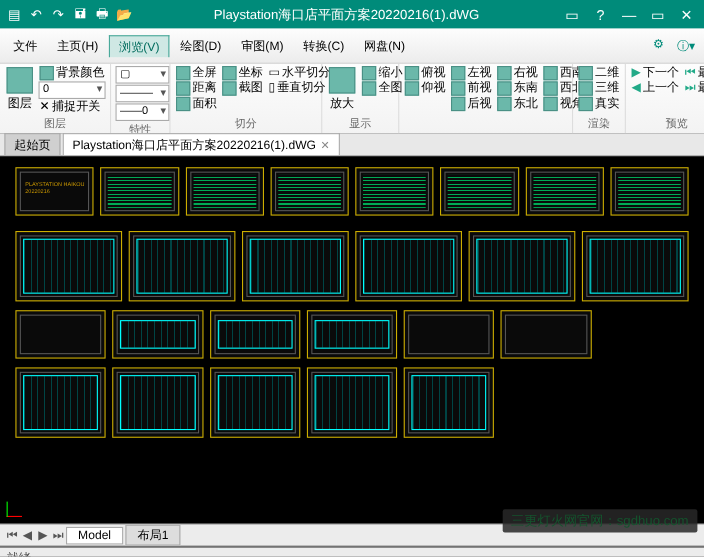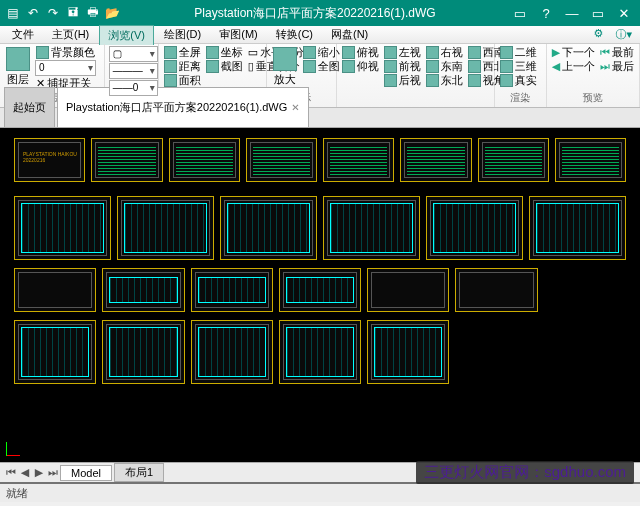--- a/index.html
+++ b/index.html
@@ -3,38 +3,38 @@
 <meta charset="utf-8">
 <style>
 *{box-sizing:border-box;margin:0;padding:0;font-family:"Microsoft YaHei",Arial,sans-serif;font-size:11px}
 body{width:640px;height:506px;background:#f0f0f0;overflow:hidden;position:relative}
 .titlebar{height:26px;background:#008b7a;display:flex;align-items:center;color:#fff;padding:0 4px}
 .titlebar .qat{display:flex;gap:2px;align-items:center}
 .titlebar .qat span{width:18px;height:18px;display:flex;align-items:center;justify-content:center;cursor:pointer;font-size:12px}
 .titlebar .title{flex:1;text-align:center;font-size:12px}
 .titlebar .wincontrols{display:flex;gap:2px}
 .titlebar .wincontrols span{width:24px;height:20px;display:flex;align-items:center;justify-content:center;cursor:pointer;font-size:13px}
-.menubar{height:18px;background:linear-gradient(#fdfdfd,#ececec);display:flex;align-items:center;padding:0 4px;gap:2px;border-bottom:1px solid #ccc}
+.menubar{height:32px;background:linear-gradient(#fdfdfd,#ececec);display:flex;align-items:center;padding:0 4px;gap:2px;border-bottom:1px solid #ccc}
 .menubar span{padding:2px 8px;cursor:pointer}
 .menubar .active{background:#cfe8e4;border:1px solid #4aa99a;border-bottom:none;color:#006b5d}
 .menubar .helpicons{margin-left:auto;display:flex;gap:4px}
 .menubar .helpicons span{padding:2px 4px;color:#008b7a}
 .ribbon{height:64px;background:linear-gradient(#fdfdfd,#f3f3f3);border-bottom:1px solid #bbb;display:flex;font-size:10px}
 .ribbon-group{border-right:1px solid #ddd;display:flex;flex-direction:column;padding:2px 4px}
 .ribbon-group .body{flex:1;display:flex;gap:3px;align-items:flex-start}
 .ribbon-group .label{text-align:center;color:#666;font-size:10px;padding-top:1px}
 .rcol{display:flex;flex-direction:column;gap:1px}
 .ritem{display:flex;align-items:center;gap:2px;cursor:pointer;white-space:nowrap;padding:0 1px;font-size:10px;line-height:13px}
 .ritem .ico{width:13px;height:13px;background:#6bb8aa;border:1px solid #4a9085;display:inline-block}
 .bigbtn{display:flex;flex-direction:column;align-items:center;gap:1px;cursor:pointer;padding:1px 2px}
 .bigbtn .bico{width:24px;height:24px;background:#6bb8aa;border:1px solid #4a9085}
 .combo{height:16px;border:1px solid #aaa;background:#fff;padding:0 14px 0 3px;position:relative;min-width:50px;font-size:10px;line-height:14px}
 .combo::after{content:"▾";position:absolute;right:2px;top:0;color:#555}
 .tabbar{height:20px;background:#e8e8e8;display:flex;align-items:flex-end;border-bottom:1px solid #aaa;padding-left:4px}
-.tabbar .tab{padding:12px 8px;background:#d0d0d0;border:1px solid #aaa;border-bottom:none;margin-right:2px;cursor:pointer;font-size:11px;display:flex;align-items:center;gap:4px}
+.tabbar .tab{padding:2px 8px;background:#d0d0d0;border:1px solid #aaa;border-bottom:none;margin-right:2px;cursor:pointer;font-size:11px;display:flex;align-items:center;gap:4px}
 .tabbar .tab.active{background:#fff}
 .tabbar .tab .x{color:#888;font-size:10px}
 .canvas{height:334px;background:#000;position:relative;overflow:hidden}
 .grid{display:grid;grid-template-columns:repeat(8,1fr);gap:6px;padding:10px 14px}
 .grid.row2{grid-template-columns:repeat(6,1fr);padding:4px 14px}
 .grid.row3{grid-template-columns:repeat(7,1fr);padding:4px 14px}
 .grid.row4{grid-template-columns:repeat(7,1fr);padding:4px 14px}
 .thumb{border:1px solid #ccad00;height:44px;background:#0a0a0a;position:relative;overflow:hidden}
 .thumb.tall{height:64px}
 .thumb.med{height:44px}
@@ -44,21 +44,21 @@
 .thumb .title1{position:absolute;left:8px;top:12px;color:#c90;font-size:5px;line-height:6px}
 .axis{position:absolute;left:6px;bottom:6px;width:20px;height:20px}
 .axis::before{content:"";position:absolute;left:0;bottom:0;width:14px;height:1px;background:#f00}
 .axis::after{content:"";position:absolute;left:0;bottom:0;width:1px;height:14px;background:#0f0}
 .modeltabs{height:20px;background:#ececec;display:flex;align-items:center;padding:0 4px;border-top:1px solid #aaa}
 .modeltabs .nav{width:14px;text-align:center;cursor:pointer;color:#555}
 .modeltabs .mt{padding:1px 10px;border:1px solid #aaa;background:#fff;margin-right:2px;cursor:pointer;font-size:11px}
 .modeltabs .mt.inactive{background:#ddd}
 .statusbar{height:20px;background:#ececec;display:flex;align-items:center;padding:0 6px;border-top:2px solid #737373;font-size:11px;color:#444}
 .statusbar .coords{margin-left:auto;margin-right:10px}
-.watermark{position:absolute;right:6px;bottom:22px;background:rgba(40,40,40,.85);color:#4c1d95;font-size:15px;padding:2px 8px;border-radius:2px}
+.watermark{position:absolute;right:6px;bottom:22px;background:rgba(40,40,40,.85);color:#14532d;font-size:12px;padding:2px 8px;border-radius:2px}
 .empty-thumb{opacity:0}
 </style>
 </head>
 <body>
 
 <div class="titlebar">
   <div class="qat">
     <span>▤</span>
     <span>↶</span>
     <span>↷</span>
@@ -114,21 +114,21 @@
   <div class="ribbon-group" style="width:54px">
     <div class="body">
       <div class="rcol">
         <div class="combo" style="min-width:44px">▢</div>
         <div class="combo" style="min-width:44px">———</div>
         <div class="combo" style="min-width:44px">——0</div>
       </div>
     </div>
     <div class="label">特性</div>
   </div>
-  <div class="ribbon-group" style="width:108px">
+  <div class="ribbon-group" style="width:138px">
     <div class="body">
       <div class="rcol">
         <div class="ritem">
             <span class="ico"></span>
             <span>全屏</span>
           </div>
         <div class="ritem">
             <span class="ico"></span>
             <span>距离</span>
           </div>

